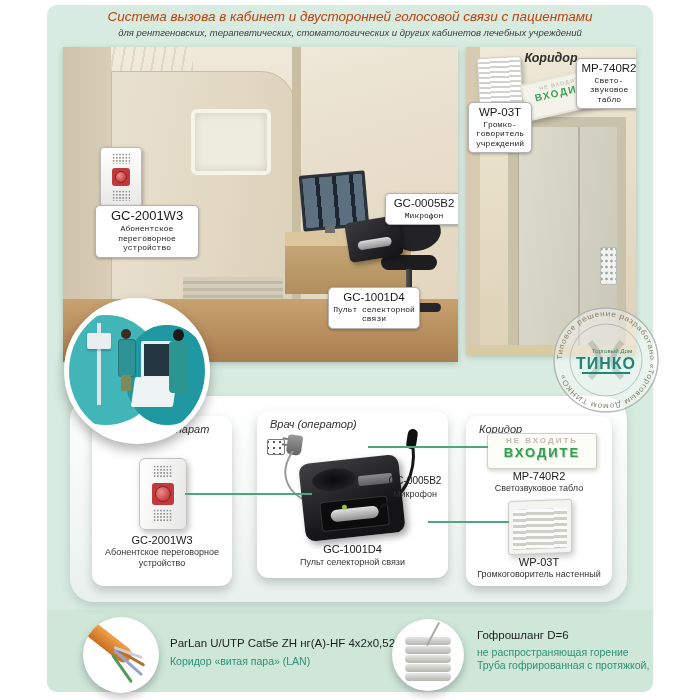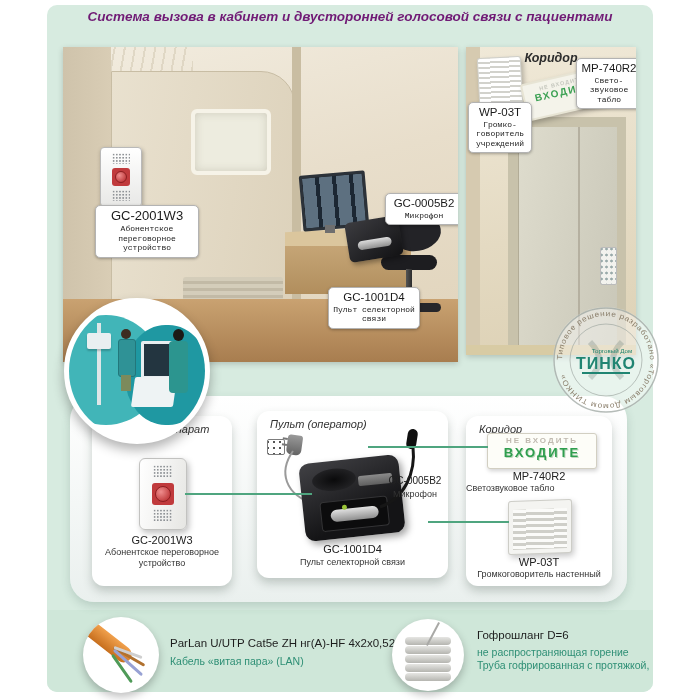--- a/index.html
+++ b/index.html
@@ -3,21 +3,21 @@
 <meta charset="utf-8">
 <style>
   html,body{margin:0;padding:0;background:#ffffff;}
   #root{position:relative;width:700px;height:700px;overflow:hidden;background:#ffffff;
         font-family:"Liberation Sans",sans-serif;}
   
   #panel{position:absolute;left:47px;top:5px;width:606px;height:687px;background:#d7ebe0;border-radius:10px;}
   #cables-strip{position:absolute;left:47px;top:610px;width:606px;height:82px;background:#cfe7d9;border-radius:0 0 10px 10px;}
   
   #main-title{position:absolute;left:47px;top:9px;width:606px;text-align:center;
-    font-size:13.5px;font-weight:bold;font-style:italic;color:#701a75;white-space:nowrap;z-index:3;}
+    font-size:13.5px;font-weight:normal;font-style:italic;color:#c2410c;white-space:nowrap;z-index:3;}
   #main-subtitle{position:absolute;left:47px;top:27px;width:606px;text-align:center;
     font-size:9.5px;font-style:italic;color:#3d3d3d;white-space:nowrap;z-index:3;}
   .photo-heading{position:absolute;top:4px;left:0;right:0;text-align:center;
     font-size:12.5px;font-weight:bold;font-style:italic;color:#2d2d2d;z-index:6;}
   
   .photo{position:absolute;overflow:hidden;box-shadow:0 2px 6px rgba(0,0,0,.18);}
   #photo-doctor{left:63px;top:47px;width:395px;height:315px;
     background:linear-gradient(165deg,#f2ecdf 0%,#e8decb 45%,#e0d3ba 100%);}
   #photo-corridor{left:466px;top:47px;width:170px;height:308px;
     background:linear-gradient(170deg,#f0e9d8 0%,#e4dac2 60%,#ddd1b5 100%);}
@@ -150,21 +150,21 @@
   #box-doctor .model-lbl{top:132px;}
   #box-doctor .desc-lbl{top:146px;}
   #box-xray .model-lbl{top:118px;}
   #box-xray .desc-lbl{top:131px;}
   
   #dev-sign{position:absolute;left:21px;top:17px;width:108px;height:34px;background:#fdfdf8;
     border:1px solid #d2cfc2;border-radius:3px;box-shadow:1px 2px 4px rgba(0,0,0,.18);text-align:center;z-index:6;}
   #dev-sign .l1{font-size:8px;font-weight:bold;letter-spacing:2px;color:#c0bab0;margin-top:2px;}
   #dev-sign .l2{font-size:13px;font-weight:bold;letter-spacing:2px;color:#2f9e4e;text-shadow:1px 1px 0 #bfd9bf;}
   #box-corridor .sign-model{position:absolute;left:0;right:0;top:54px;text-align:center;font-size:11px;color:#222;}
-  #box-corridor .sign-desc{position:absolute;left:0;right:0;top:67px;font-size:9px;color:#333;}
+  #box-corridor .sign-desc{position:absolute;left:0;right:0;top:67px;text-align:center;font-size:9px;color:#333;}
   #dev-speaker{position:absolute;left:42px;top:84px;width:62px;height:52px;background:#f4f4f1;border:1px solid #cdcdc7;
     border-radius:3px;box-shadow:2px 3px 6px rgba(0,0,0,.22);transform:skewY(-2deg);z-index:6;}
   #dev-speaker::after{content:"";position:absolute;left:4px;top:8px;right:4px;bottom:4px;
     background:repeating-linear-gradient(180deg,#fbfbf9 0 3px,#cfcfc9 3px 6px);}
   #box-corridor .spk-model{position:absolute;left:0;right:0;top:140px;text-align:center;font-size:11px;color:#222;}
   #box-corridor .spk-desc{position:absolute;left:0;right:0;top:153px;text-align:center;font-size:9px;color:#333;}
   
   .gline{position:absolute;height:2px;background:#4fa57f;z-index:5;}
   #line-a{left:185px;top:493px;width:127px;}
   #line-b{left:368px;top:446px;width:120px;}
@@ -191,20 +191,21 @@
   #cond-desc{left:477px;top:646px;}
 </style>
 </head>
 <body>
 
 <div id="root">
   <div id="panel"></div>
   <div id="cables-strip"></div>
 
   <div id="main-title">Система вызова в кабинет и двусторонней голосовой связи с пациентами</div>
+  <div id="main-subtitle">для рентгеновских, терапевтических, стоматологических и других кабинетов лечебных учреждений</div>
 
   <div id="photo-doctor" class="photo">
     <div id="ceiling-grid" class="shape"></div>
     <div id="wall-left" class="shape"></div>
     <div id="xray-door" class="shape"></div>
     <div id="xray-door-glass" class="shape"></div>
     <div id="xray-door-kick" class="shape"></div>
     <div id="door-frame-strip" class="shape"></div>
     <div id="floor-left" class="shape"></div>
     <div id="intercom-wall" class="shape">
@@ -297,21 +298,21 @@
     <div id="dev-intercom">
       <div class="g1 grille"></div>
       <div class="btn btnred"></div>
       <div class="g2 grille"></div>
     </div>
     <div class="model-lbl">GC-2001W3</div>
     <div class="desc-lbl">Абонентское переговорное устройство</div>
   </div>
 
   <div id="box-doctor" class="sbox">
-    <div class="sbox-title">Пульт (оператор)</div>
+    <div class="sbox-title">Врач (оператор)</div>
     <div id="plug-socket"></div>
     <div id="plug-body"></div>
     <svg id="plug-cable" width="90" height="75">
       <path d="M28,2 C14,22 18,46 52,56" stroke="#9a9a9a" stroke-width="2" fill="none"></path>
     </svg>
     <div id="dev-console">
       <div class="body"></div>
       <div class="oval"></div>
       <div class="disp"></div>
       <div class="front">
@@ -347,21 +348,21 @@
   <div id="line-c" class="gline"></div>
 
   <div id="circ-lan" class="cable-circle">
     <div class="jacket"></div>
     <div class="w1 wire"></div>
     <div class="w2 wire"></div>
     <div class="w3 wire"></div>
     <div class="w4 wire"></div>
   </div>
   <div id="lan-name" class="cable-name">ParLan U/UTP Cat5e ZH нг(А)-HF 4x2x0,52</div>
-  <div id="lan-desc" class="cable-desc">Кабель «витая пара» (LAN)</div>
+  <div id="lan-desc" class="cable-desc">Коридор «витая пара» (LAN)</div>
 
   <div id="circ-cond" class="cable-circle">
     <div class="ring" style="top:18px"></div>
     <div class="ring" style="top:27px"></div>
     <div class="ring" style="top:36px"></div>
     <div class="ring" style="top:45px"></div>
     <div class="ring" style="top:54px"></div>
     <div class="wirec"></div>
   </div>
   <div id="cond-name" class="cable-name">Гофрошланг D=6</div>

